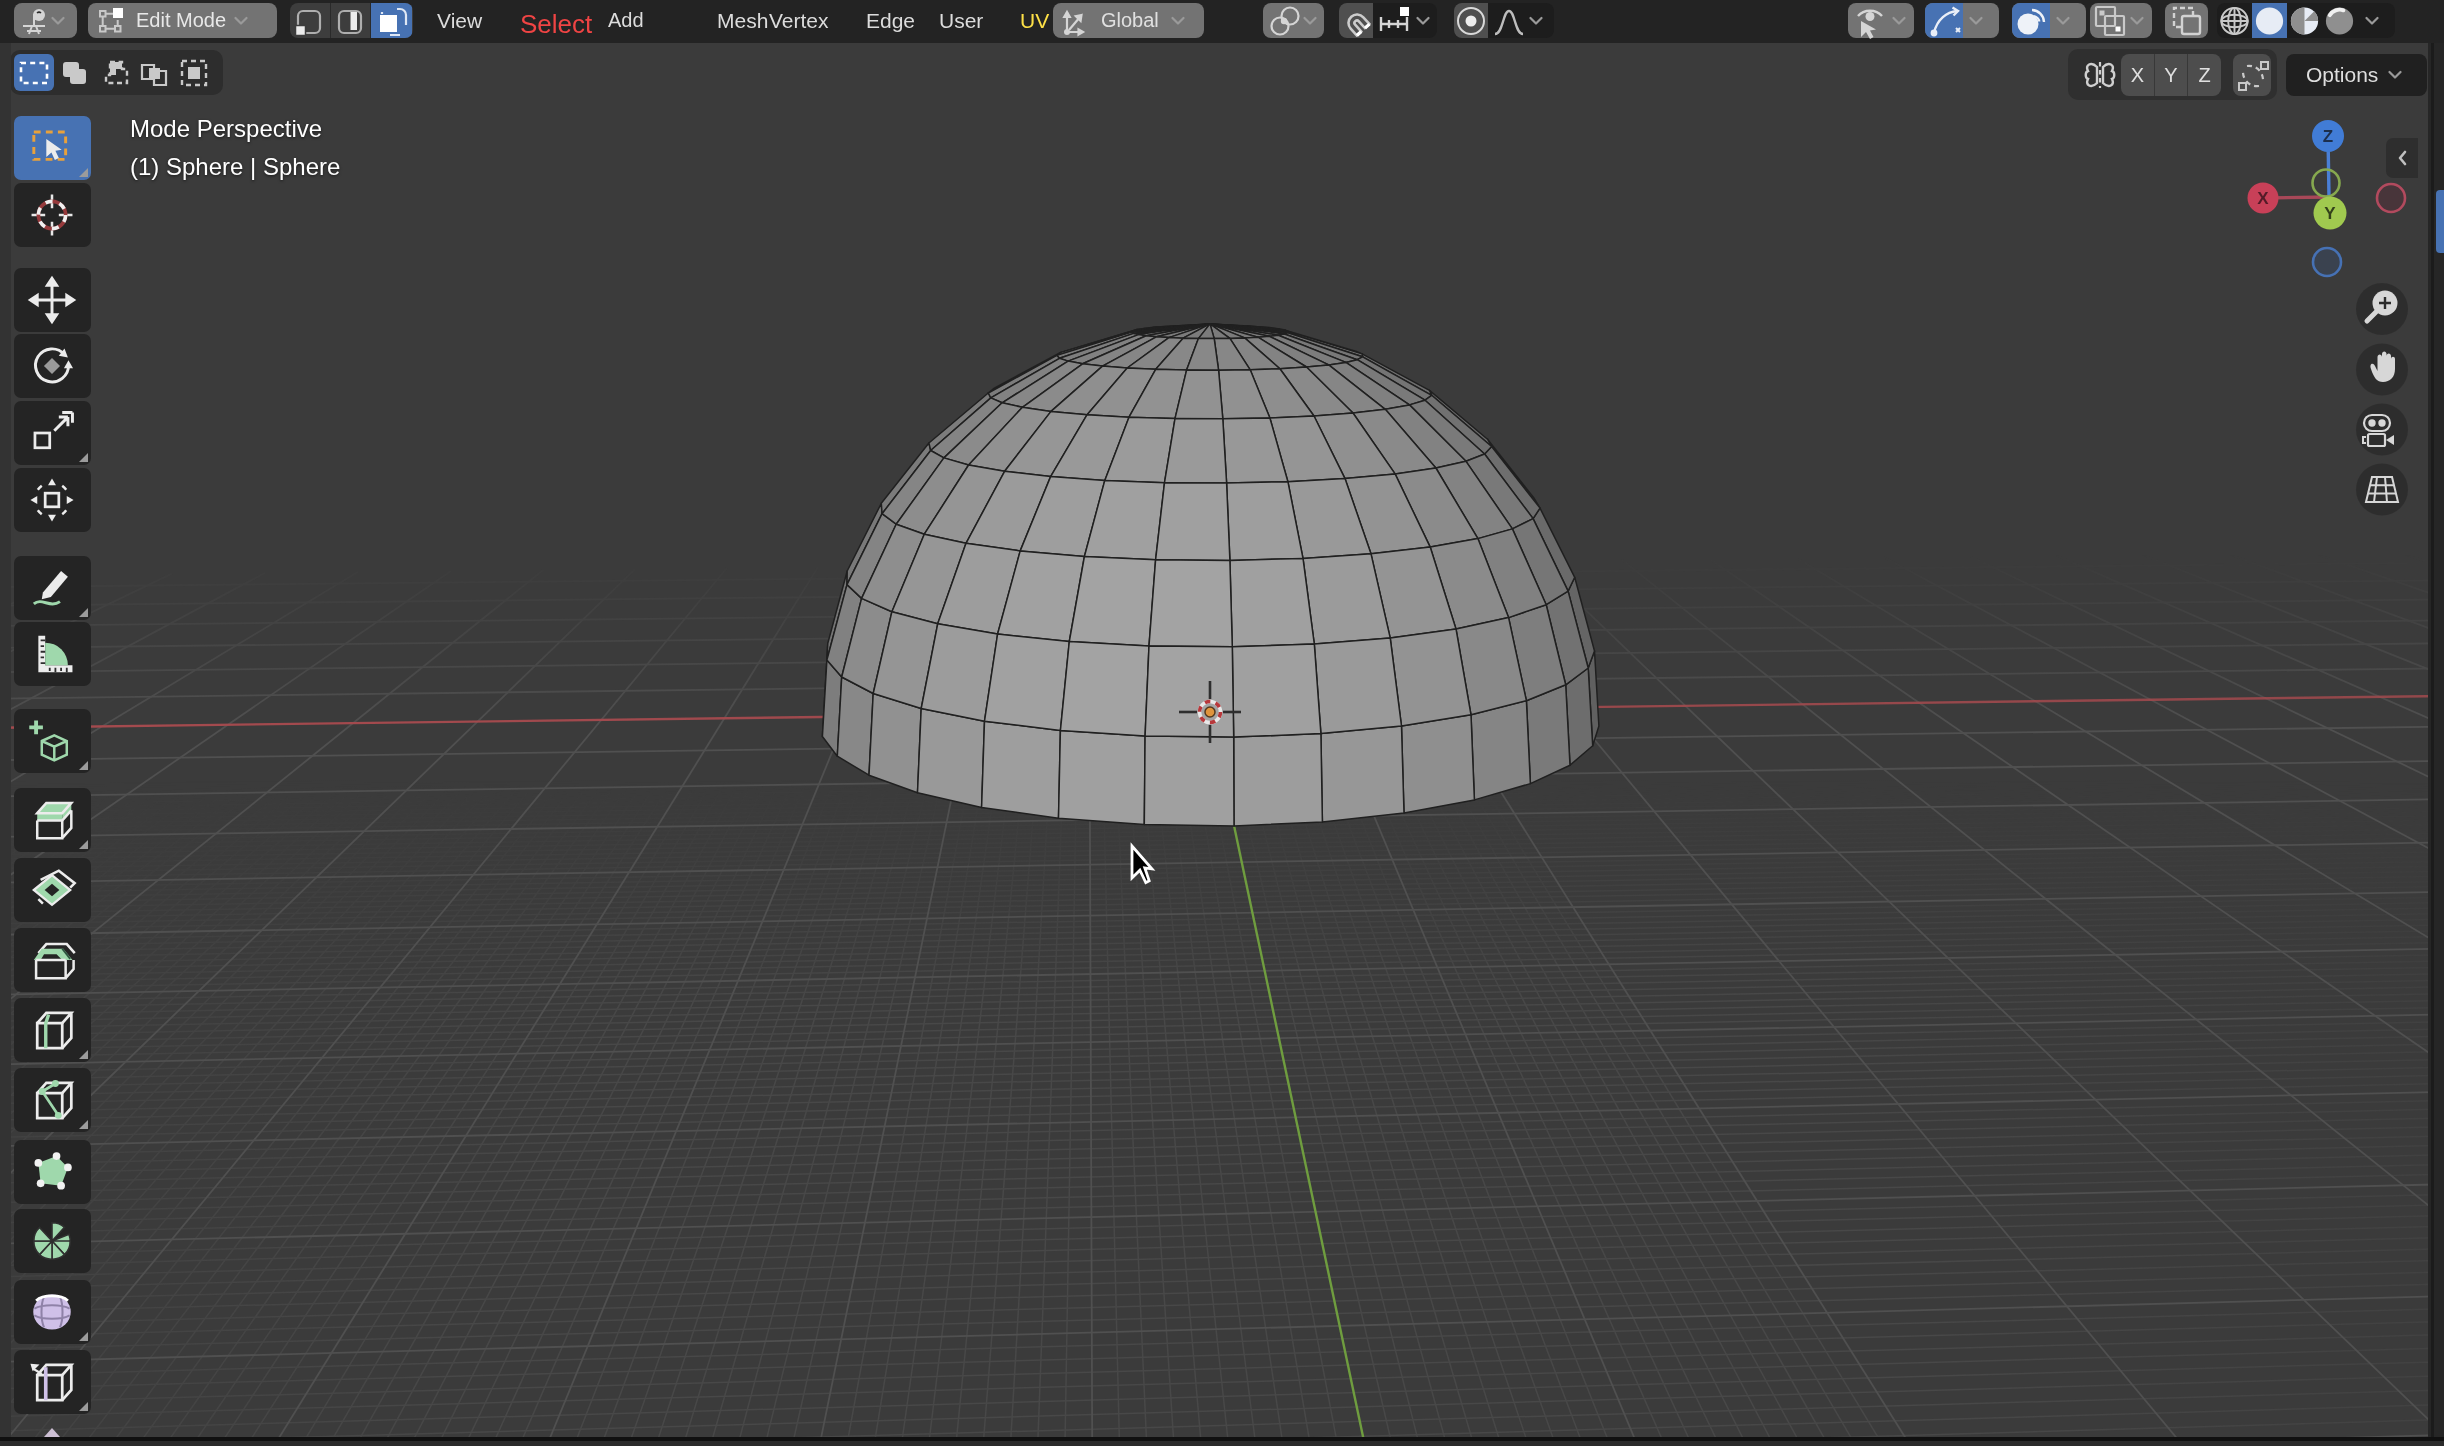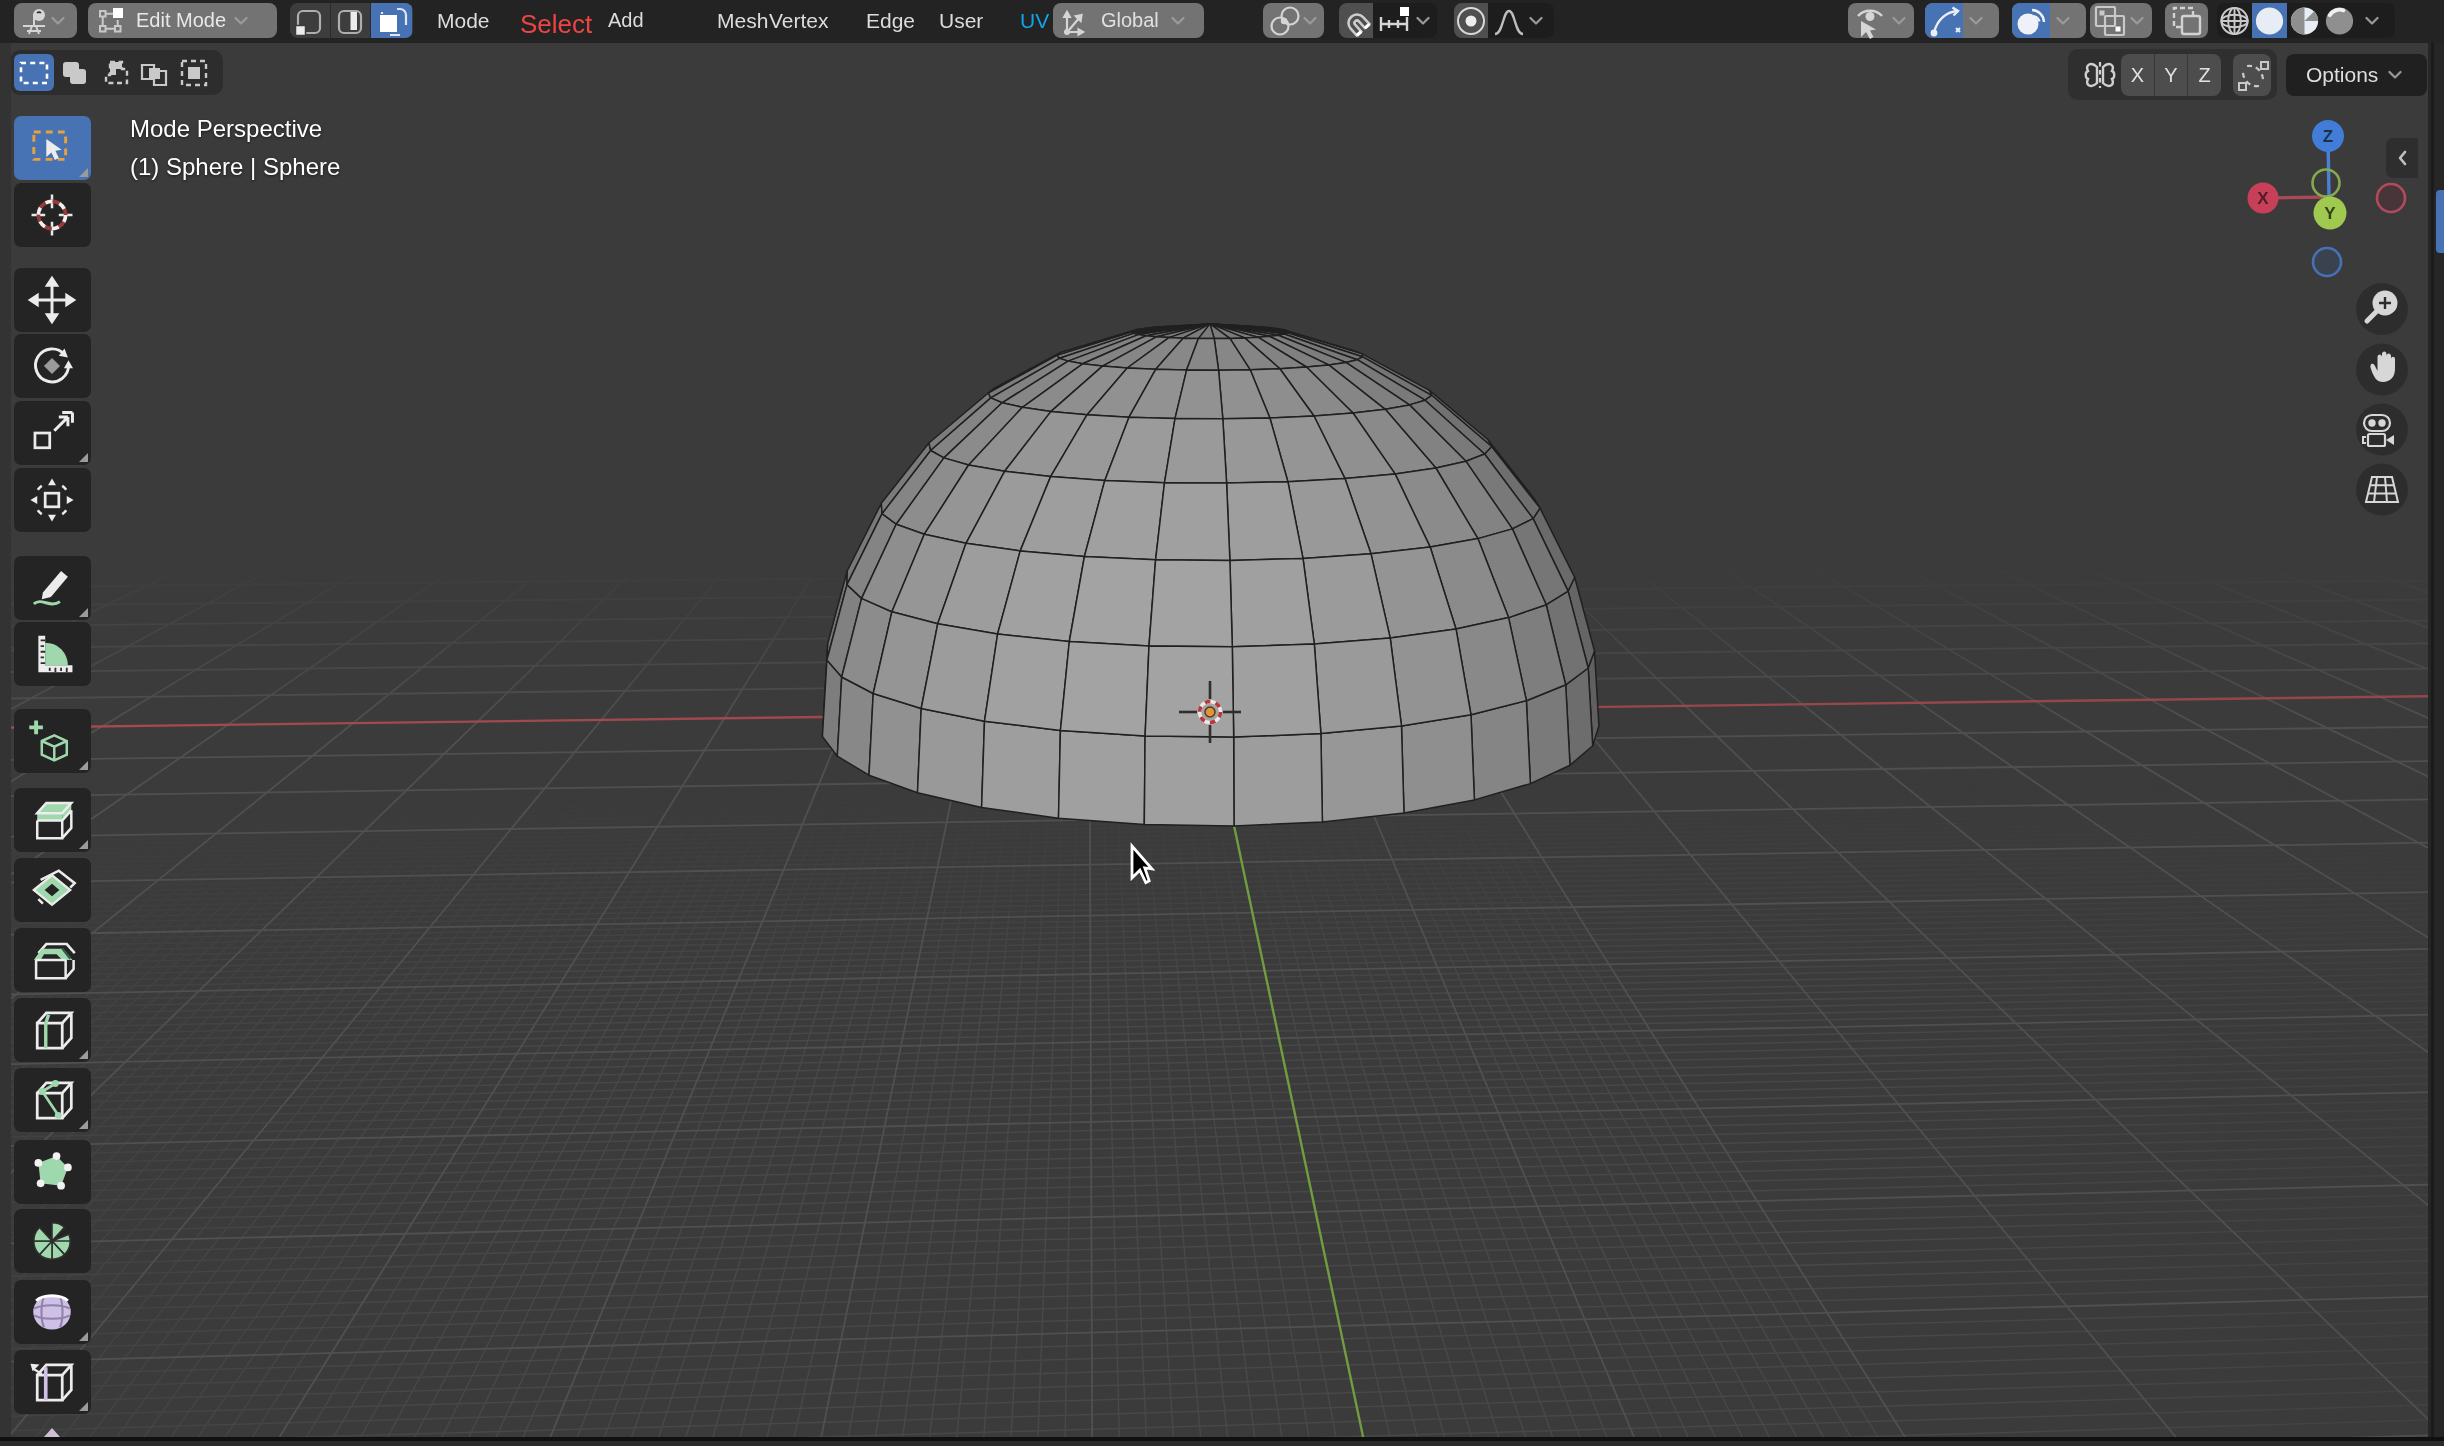--- a/index.html
+++ b/index.html
@@ -521,28 +521,28 @@
           <rect x="17.5" y="9" width="6.5" height="18" fill="#ececec"></rect>
         </svg>
       </div>
 <div style="width:41px;height:35px;display:flex;align-items:center;justify-content:center;background:#4772b3">
         <svg width="36" height="36" viewBox="0 0 36 36" style="">
           <path d="M23 6 h3 a6 6 0 0 1 6 6 v10 M26 32 h-10 M8 9 v2" fill="none" stroke="#dfe7f4" stroke-width="2.2"></path>
           <rect x="6" y="12" width="17" height="17" fill="#ffffff"></rect>
         </svg>
       </div>
 </div>
-<span style="position:absolute;left:437px;top:9px;font-size:21px;color:#dcdcdc">Mode</span>
+<span style="position:absolute;left:437px;top:9px;font-size:21px;color:#dcdcdc">View</span>
     <span style="position:absolute;left:520px;top:9px;font-size:26px;color:#ef4444">Select</span>
     <span style="position:absolute;left:608px;top:9px;font-size:20px;color:#dcdcdc">Add</span>
     <span style="position:absolute;left:717px;top:9px;font-size:21px;color:#dcdcdc">Mesh</span>
     <span style="position:absolute;left:769px;top:9px;font-size:21px;color:#dcdcdc">Vertex</span>
     <span style="position:absolute;left:866px;top:9px;font-size:21px;color:#dcdcdc">Edge</span>
     <span style="position:absolute;left:939px;top:9px;font-size:21px;color:#dcdcdc">User</span>
-    <span style="position:absolute;left:1020px;top:9px;font-size:21px;color:#0ea5e9">UV</span>
+    <span style="position:absolute;left:1020px;top:9px;font-size:21px;color:#fde047">UV</span>
 <div class="b" style="left:1053px;top:3px;width:151px;height:35px">
       <svg width="32" height="34" viewBox="0 0 32 34" style="margin-left:6px">
         <g stroke="#d5d5d5" stroke-width="2.2" fill="#d5d5d5">
 <path d="M8 28 L8 8 M8 28 L24 28" fill="none"></path>
 <path d="M8 8 L5.2 13 L10.8 13 Z"></path>
           <path d="M24 28 L19.5 25.4 L19.5 30.6 Z"></path>
 <path d="M10 26 L21 13" fill="none"></path>
           <path d="M22.5 11 L16.8 12.2 L21.6 17 Z"></path>
 <circle cx="8" cy="28" r="3" stroke="none"></circle>
         </g>

